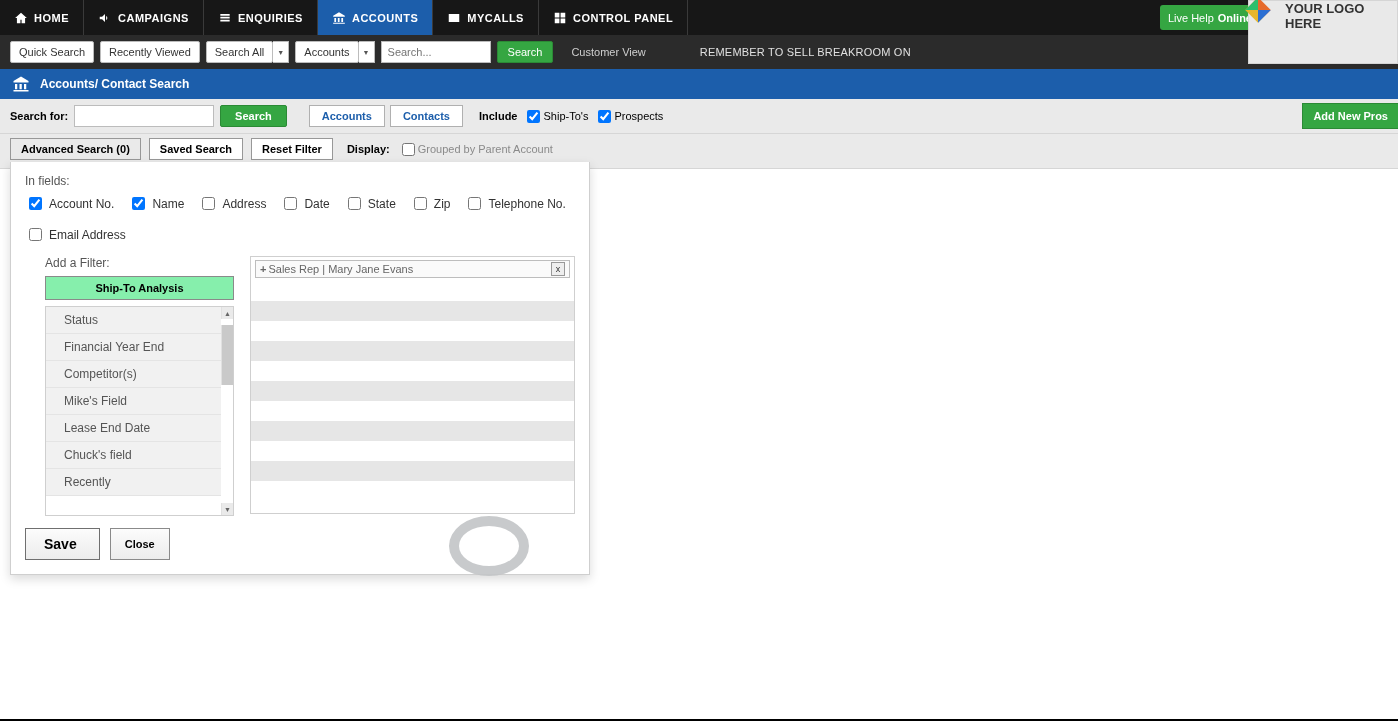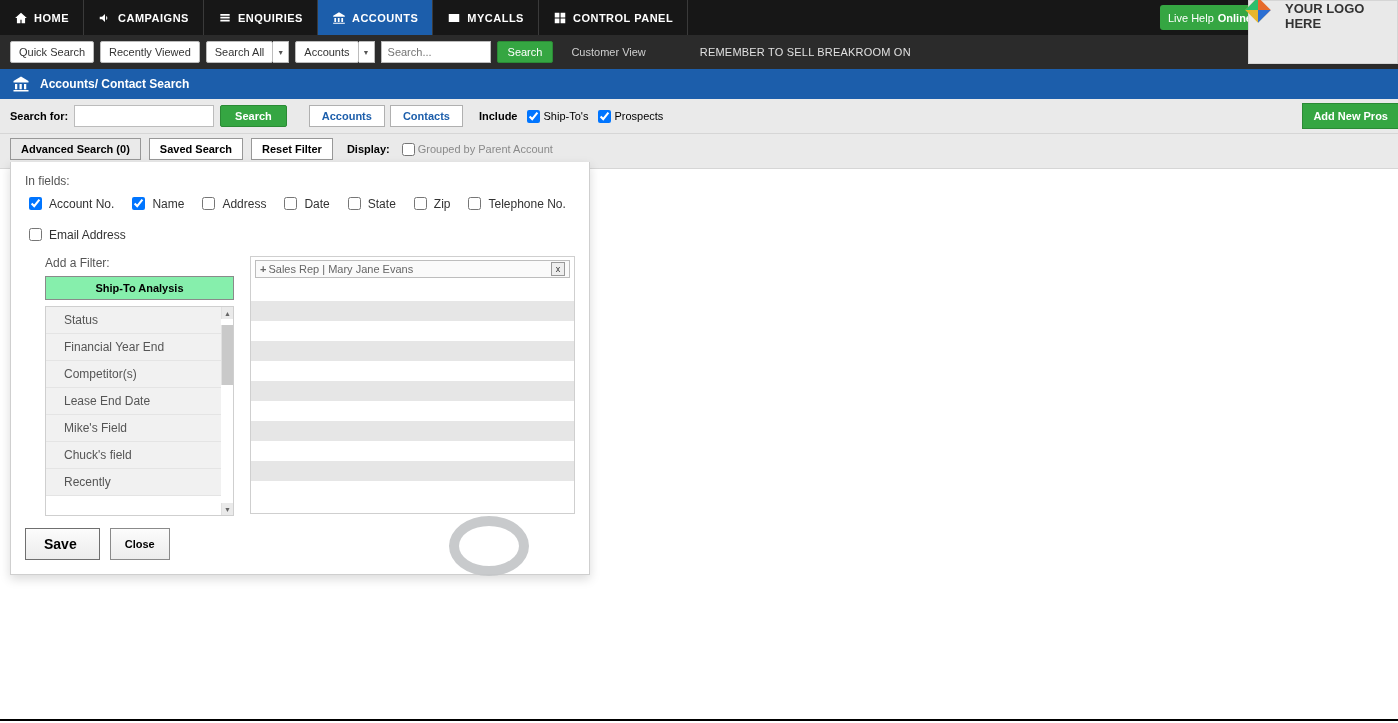--- a/index.html
+++ b/index.html
@@ -511,22 +511,22 @@
     <div class="left-col">
       <div class="addfilter">Add a Filter:</div>
       <div class="shipto-btn"><span>Ship-To Analysis</span></div>
       <div class="filterlist">
         <div class="scroll-arrow up">▲</div>
         <div class="scroll-thumb"></div>
         <div class="scroll-arrow down">▼</div>
         <div class="item">Status</div>
         <div class="item">Financial Year End</div>
         <div class="item">Competitor(s)</div>
+        <div class="item">Mike's Field</div>
         <div class="item">Lease End Date</div>
-        <div class="item">Mike's Field</div>
         <div class="item">Chuck's field</div>
         <div class="item">Recently</div>
       </div>
     </div>
 
     <div class="right-col">
       <div class="selected-filters">
         <div class="chip-row">
           <div class="chip">
             <span class="plus">+</span>

